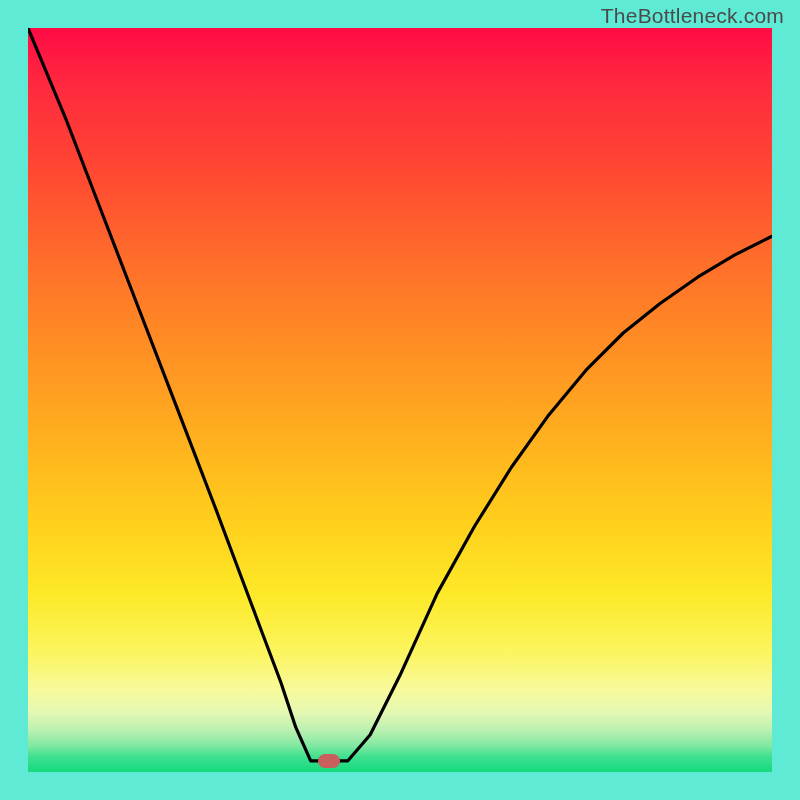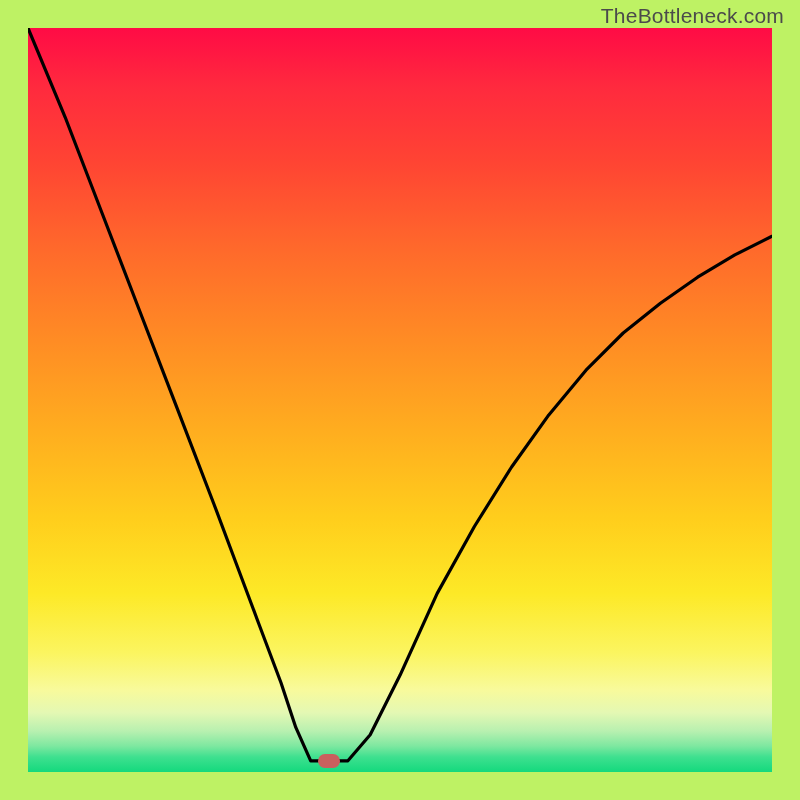--- a/index.html
+++ b/index.html
@@ -10,21 +10,21 @@
     background: #000;
     overflow: hidden;
     font-family: Arial, Helvetica, sans-serif;
   }
   .frame {
     position: absolute;
     left: 0;
     top: 0;
     width: 800px;
     height: 800px;
-    background: #bef264;
+    background: #5eead4;
     text-align: center;
   }
   .plot-area {
     position: absolute;
     left: 28px;
     top: 28px;
     width: 744px;
     height: 744px;
     overflow: hidden;
   }

